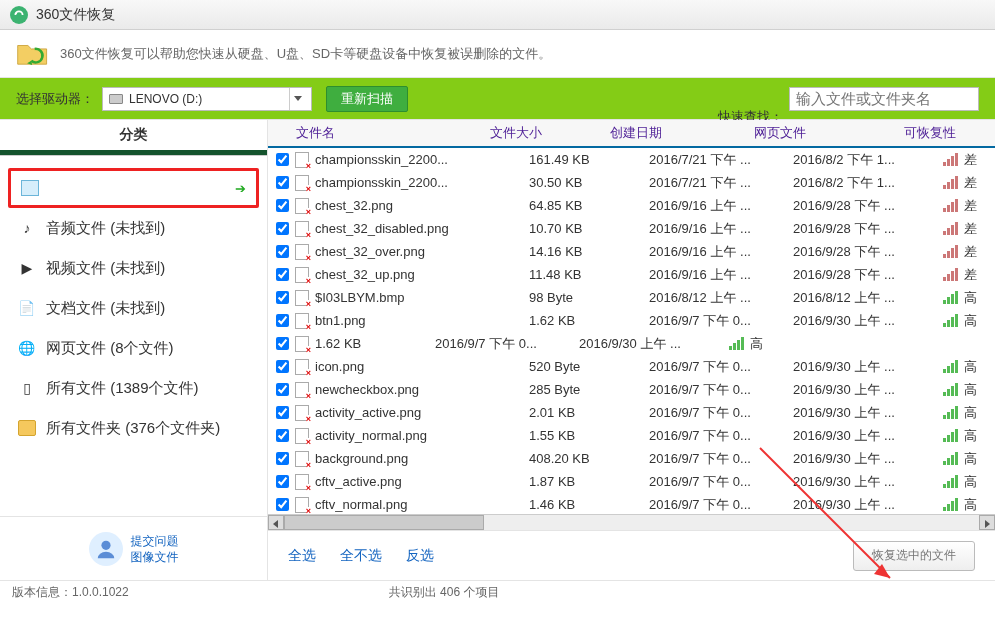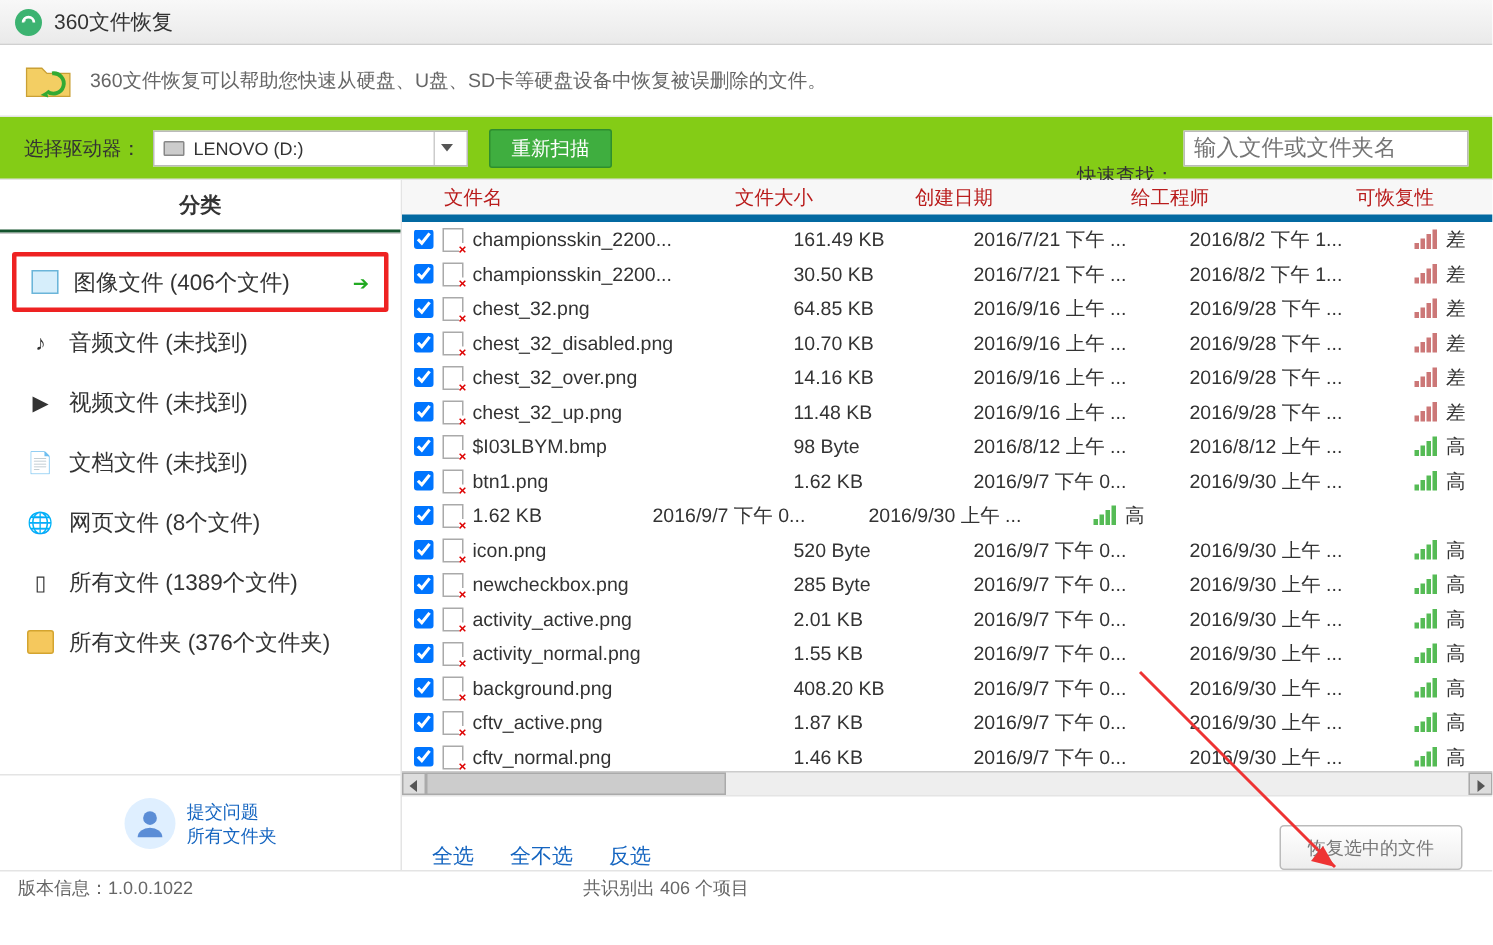--- a/index.html
+++ b/index.html
@@ -24,38 +24,38 @@
 .btn-rescan { margin-left: 14px; height: 26px; padding: 0 14px; background: #3fae3f; color: #fff; border: 1px solid #2e8e2e; border-radius: 2px; font-size: 13px; cursor: pointer; }
 .toolbar-spacer { flex: 1; }
 .search-label { font-size: 13px; margin-right: 6px; margin-top: 36px; }
 .search-input { width: 190px; height: 24px; border: 1px solid #bbb; padding: 0 6px; font-size: 15px; color:#999; }
 
 .main { display:flex; height: 460px; }
 
 .side { width: 268px; border-right: 1px solid #e4e4e4; display:flex; flex-direction:column; }
 .tabs { display:flex; height: 36px; border-bottom: 1px solid #ccc; }
 .tab { flex:1; display:flex; align-items:center; justify-content:center; font-size:14px; border-right:1px solid #ccc; background:#f4f4f4; cursor:pointer; }
-.tab.active { background:#fff; border-bottom:2px solid #14532d; font-weight:bold; }
+.tab.active { background:#fff; border-bottom:5px solid #14532d; font-weight:bold; }
 .tab:last-child { border-right:none; }
 
 .catlist { padding: 12px 8px 4px 8px; flex:1; }
 .cat-item { height: 40px; display:flex; align-items:center; padding:0 10px; font-size:15px; color:#333; cursor:pointer; }
 .cat-item.selected { border: 3px solid #e22; border-radius:2px; }
 .cat-ico { width:18px; height:16px; margin-right:10px; display:inline-flex; align-items:center; justify-content:center; font-size:14px; }
 .cat-ico.folder { background:#f5c85d; border:1px solid #d4a42f; border-radius:2px; }
 .cat-ico.image { background:#d6eefb; border:1px solid #6bb5d9; }
 .cat-item .arrow-r { margin-left:auto; color:#2a2; font-size:13px; }
 
 .engineer { height: 64px; border-top:1px solid #e4e4e4; display:flex; align-items:center; justify-content:center; }
 .engineer-ico { width:34px;height:34px; margin-right:8px; background:#dfefff; border-radius:50%; display:flex;align-items:center;justify-content:center; }
 .engineer-ico svg { width:22px;height:22px; }
 .engineer-links a { display:block; font-size:12px; color:#1565c0; text-decoration:none; line-height:16px; }
 
 .content { flex:1; display:flex; flex-direction:column; }
-.colhdr { height: 28px; border-bottom:5px solid #0369a1; display:flex; align-items:center; background:#f7f7f7; font-size:13px; color:#b91c1c; padding-left:8px;}
+.colhdr { height: 28px; border-bottom:2px solid #0369a1; display:flex; align-items:center; background:#f7f7f7; font-size:13px; color:#4c1d95; padding-left:8px;}
 .colhdr .c-name { width: 214px; padding-left:20px; }
 .colhdr .c-size { width: 120px; }
 .colhdr .c-created { width: 144px; }
 .colhdr .c-accessed { width: 150px; }
 .colhdr .c-rec { flex:1; }
 
 .filelist { flex:1; overflow:auto; font-family: SimSun, "Courier New", monospace; font-size:13px; }
 .row { height: 23px; display:flex; align-items:center; padding-left:8px; white-space:nowrap; }
 .row input[type=checkbox]{ margin-right:6px; }
 .file-ico { width:14px;height:16px; border:1px solid #aaa; background:#fff; margin-right:6px; position:relative; }
@@ -71,21 +71,21 @@
 .sigbar span:nth-child(1){height:4px}.sigbar span:nth-child(2){height:7px}.sigbar span:nth-child(3){height:10px}.sigbar span:nth-child(4){height:13px}
 
 .hscroll { height:16px; background:#eee; border-top:1px solid #ccc; position:relative; }
 .hscroll .thumb { position:absolute; left:0; top:0; height:100%; width:200px; background:#ccc; border:1px solid #aaa;}
 .hscroll .arr { position:absolute; top:0;height:100%;width:16px;background:#ddd;border:1px solid #aaa; }
 .hscroll .arr.l{left:0}.hscroll .arr.r{right:0}
 .hscroll .arr.l:after,.hscroll .arr.r:after{content:"";position:absolute;top:4px;}
 .hscroll .arr.l:after{left:4px;border-top:4px solid transparent;border-bottom:4px solid transparent;border-right:5px solid #555;}
 .hscroll .arr.r:after{right:4px;border-top:4px solid transparent;border-bottom:4px solid transparent;border-left:5px solid #555;}
 
-.actions { height: 50px; border-top:1px solid #e4e4e4; display:flex; align-items:flex-end; padding: 0 20px; }
+.actions { height: 50px; border-top:1px solid #e4e4e4; display:flex; align-items:center; padding: 0 20px; }
 .actions a.link { color:#1565c0; font-size:14px; text-decoration:none; margin-right:24px; cursor:pointer; }
 .actions-spacer { flex:1; }
 .btn-recover { height:30px; padding:0 18px; border:1px solid #bbb; background:linear-gradient(#fff,#eee); border-radius:3px; font-size:12px; cursor:pointer; color:#777; }
 
 .red-arrow { position:absolute; left:750px; top:438px; pointer-events:none; }
 .red-arrow svg { width: 180px; height: 170px; }
 
 .statusbar { height: 24px; border-top:1px solid #e4e4e4; display:flex; align-items:center; padding:0 12px; font-size:12px; color:#666; }
 .statusbar .s2 { margin-left:260px; }
 </style>
@@ -129,21 +129,20 @@
 
 <div class="main">
 
   <div class="side">
     <div class="tabs">
       <div class="tab active">分类</div>
     </div>
     <div class="catlist" id="catlist">
         <div class="cat-item selected">
           <span class="cat-ico image"></span>
-          <span>图像文件 (406个文件)</span>
           <span class="arrow-r">➔</span>
         </div>
         <div class="cat-item">
           <span class="cat-ico">♪</span>
           <span>音频文件 (未找到)</span>
         </div>
         <div class="cat-item">
           <span class="cat-ico">▶</span>
           <span>视频文件 (未找到)</span>
         </div>
@@ -166,31 +165,31 @@
       </div>
     <div class="engineer">
       <span class="engineer-ico">
         <svg viewBox="0 0 24 24">
             <circle cx="12" cy="8" r="5" fill="#5b8dd6"></circle>
             <path d="M3 22 a9 7 0 0 1 18 0 z" fill="#5b8dd6"></path>
           </svg>
       </span>
       <div class="engineer-links">
         <a href="#">提交问题</a>
-        <a href="#">所有文件夹</a>
+        <a href="#">图像文件</a>
       </div>
     </div>
   </div>
 
   <div class="content">
     <div class="colhdr">
       <span class="c-name">文件名</span>
       <span class="c-size">文件大小</span>
       <span class="c-created">创建日期</span>
-      <span class="c-accessed">给工程师</span>
+      <span class="c-accessed">网页文件</span>
       <span class="c-rec">可恢复性</span>
     </div>
     <div class="filelist" id="filelist">
         <div class="row">
           <input type="checkbox" checked="" style="">
           <span class="file-ico red"></span>
           <span class="c-name">championsskin_2200...</span>
           <span class="c-size">161.49 KB</span>
           <span class="c-created">2016/7/21 下午 ...</span>
           <span class="c-accessed">2016/8/2 下午 1...</span>

